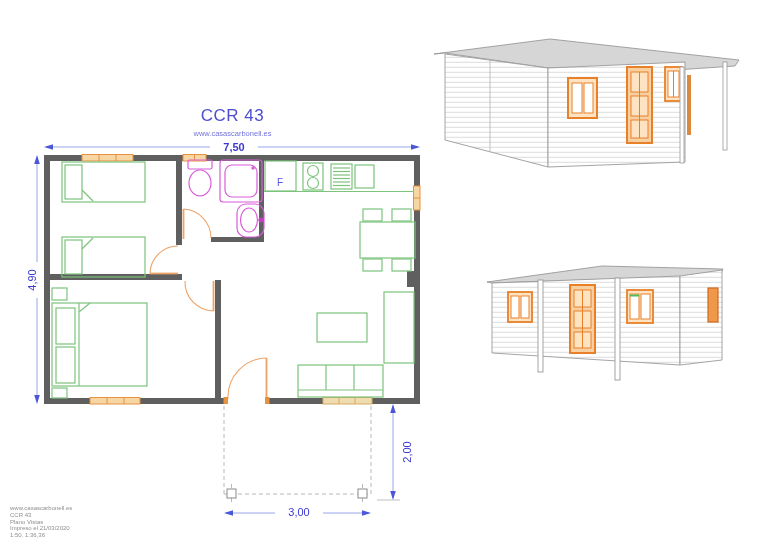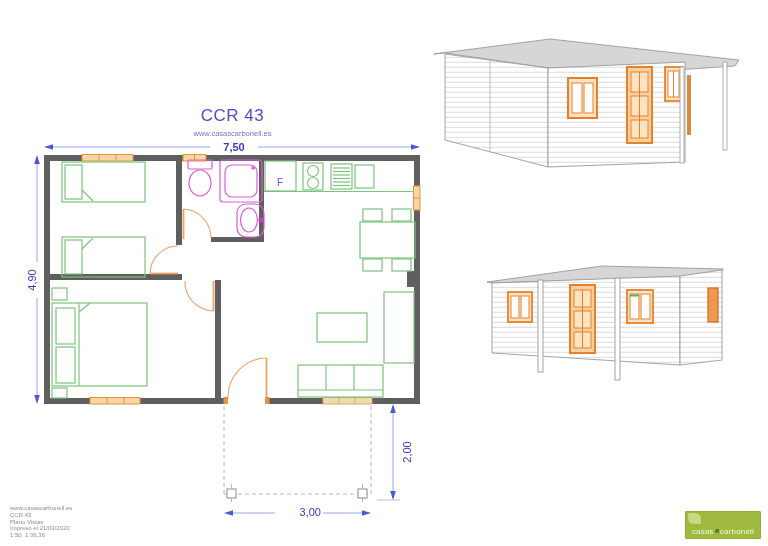--- a/index.html
+++ b/index.html
@@ -249,29 +249,25 @@
       <rect x="133" y="20" width="5" height="102"></rect>
     </g>
   </g>
 </svg>
 
 <div class="page-title">CCR 43</div>
 <div class="page-subtitle">www.casascarbonell.es</div>
 
 <div class="dim-text" style="left:210px;top:141px;width:44px;font-weight:bold;">7,50</div>
 <div class="dim-text dim-rot" style="left:14px;top:274px;width:32px;">4,90</div>
-<div class="dim-text" style="left:275px;top:506px;width:44px;text-align:right;">3,00</div>
+<div class="dim-text" style="left:275px;top:506px;width:44px;">3,00</div>
 <div class="dim-text dim-rot" style="left:390px;top:446px;width:30px;">2,00</div>
 
 <div class="info-block">
   <div>www.casascarbonell.es</div>
   <div>CCR 43</div>
   <div>Plano Vistas</div>
   <div>Impreso el 21/03/2020</div>
   <div>1:50, 1:36,36</div>
 </div>
 
-<div class="logo">
-  <span class="logo-leaf"></span>
-  <div class="logo-text"><span>casas</span><span class="logo-dot"></span><span>carbonell</span></div>
+
 </div>
 
-</div>
-
 </body></html>

